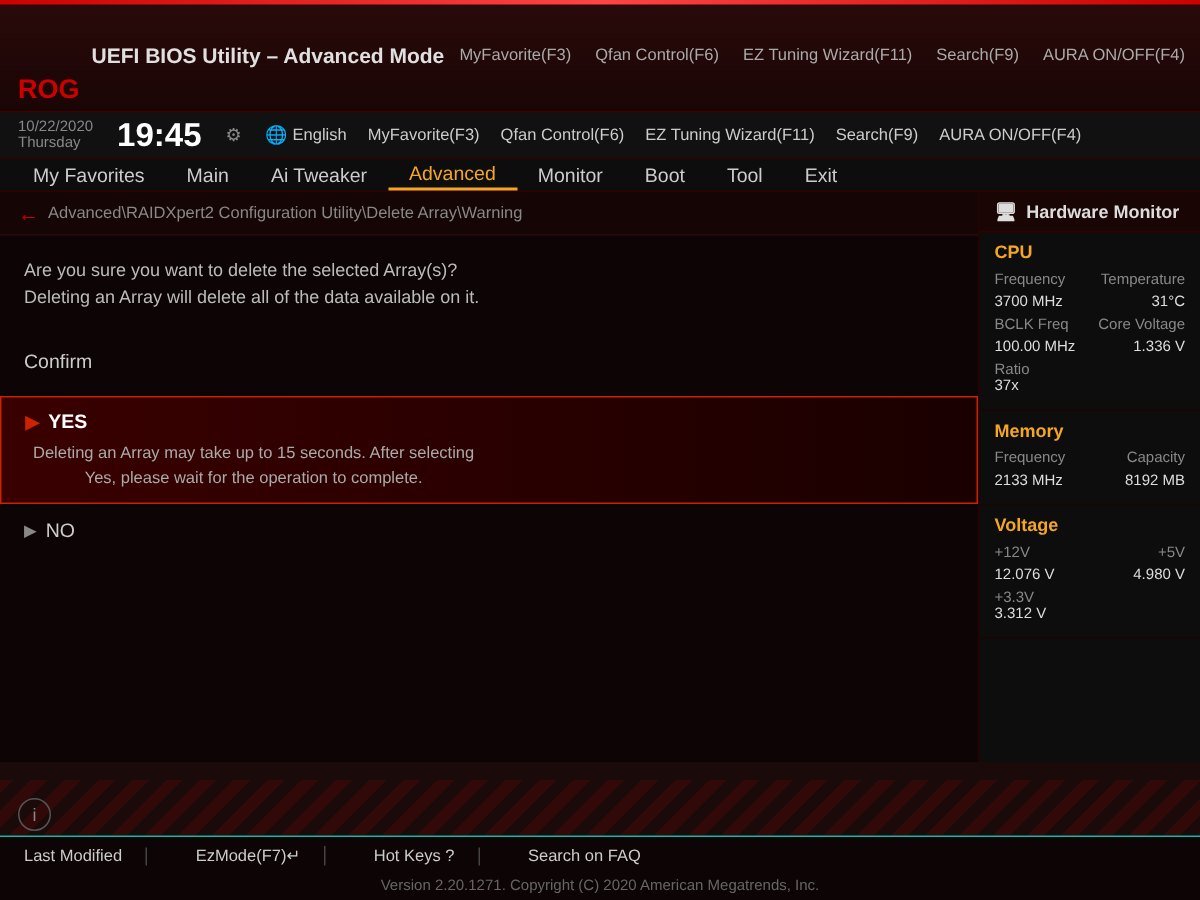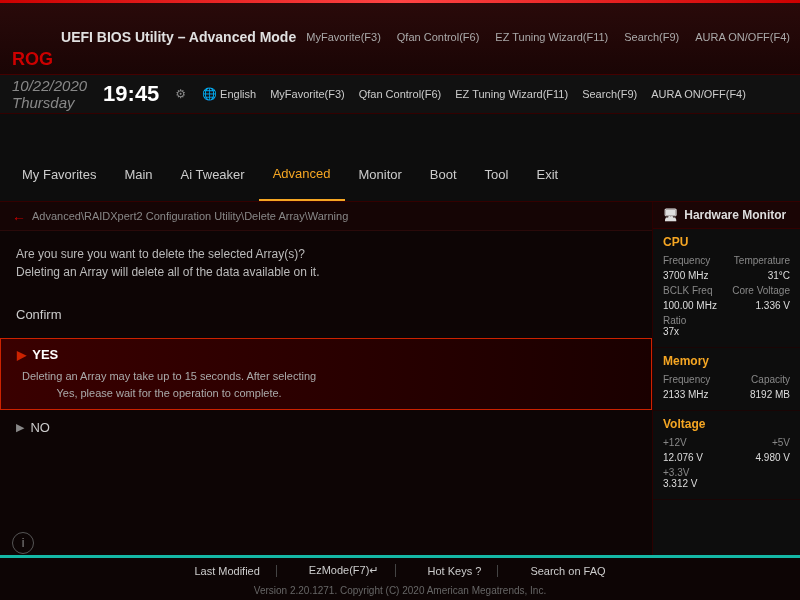--- a/index.html
+++ b/index.html
@@ -88,23 +88,22 @@
       align-items: center;
       gap: 16px;
       border-bottom: 1px solid #330000;
     }
     .datetime {
       display: flex;
       flex-direction: column;
       align-items: flex-start;
     }
     .datetime .date {
-      font-size: 15px;
-      color: #888;
-      font-style: italic;
+      font-size: 10px;
+      color: #888;
     }
     .status-items {
       display: flex;
       gap: 14px;
       align-items: center;
     }
     .status-item {
       font-size: 11px;
       color: #ccc;
       display: flex;
@@ -121,26 +120,25 @@
     .nav-bar {
       position: relative;
       z-index: 5;
       background: #0d0d0d;
       border-bottom: 1px solid #330000;
       display: flex;
       align-items: center;
       padding: 0 8px;
     }
     .nav-item {
-      padding: 18px 14px;
+      padding: 2px 14px;
       font-size: 13px;
       color: #ccc;
       cursor: pointer;
       white-space: nowrap;
-      margin-top: 34px;
     }
     .nav-item.active {
       color: #f5a623;
       border-bottom: 2px solid #f5a623;
     }
 
     
     .main-layout {
       display: flex;
       position: relative;
@@ -335,24 +333,24 @@
     .footer {
       position: absolute;
       bottom: 0;
       left: 0;
       right: 0;
       z-index: 10;
       background: #0d0505;
     }
     .footer-bar {
       display: flex;
-      justify-content: center;
+      justify-content: flex-start;
       align-items: center;
       gap: 16px;
-      border-top: 3px solid #14b8a6;
+      border-top: 1px solid #14b8a6;
       padding: 6px 0;
     }
     .footer-item {
       padding: 0 16px;
       font-size: 11px;
       color: #ccc;
       cursor: pointer;
       border-right: 1px solid #444;
     }
     .footer-item:last-child { border-right: none; }

